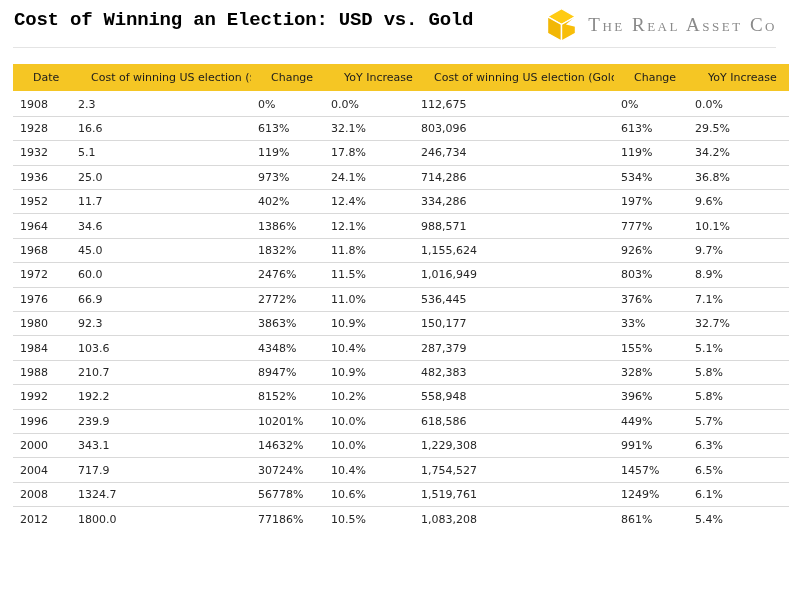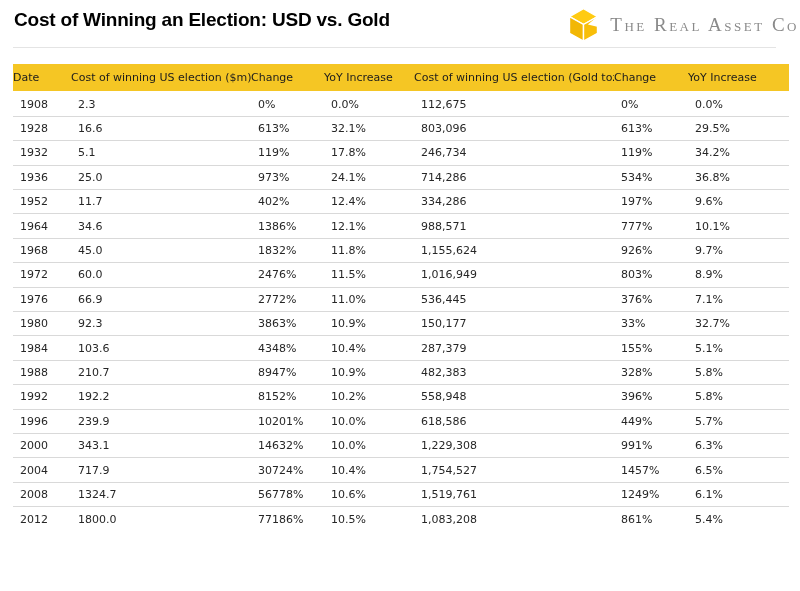--- a/index.html
+++ b/index.html
@@ -2,45 +2,45 @@
 <html style="--header-bg: #F5C624;"><head>
 <meta charset="utf-8">
 <style>
   * { margin:0; padding:0; box-sizing:border-box; }
   html,body { width:800px; height:591px; background:#ffffff; overflow:hidden;
               font-family:"DejaVu Sans","Liberation Sans",sans-serif; }
   .page { position:relative; width:800px; height:591px; background:#fff; }
 
   .page-title {
     position:absolute; left:14px; top:9px;
-    font-family:Liberation Sans, sans-serif;
+    font-family:Liberation Mono, monospace;
     font-size:19px; font-weight:bold; color:#000;
     letter-spacing:-0.2px;
   }
   .title-rule {
     position:absolute; left:13px; top:47px; width:763px; height:1px;
     background:#e4e4e4;
   }
 
   .logo {
-    position:absolute; top:7px; right:1px;
+    position:absolute; top:7px; right:23px;
     display:flex; align-items:center; gap:9px;
   }
   .logo-text {
     font-family:"Liberation Serif","DejaVu Serif",serif;
     font-variant-caps:small-caps;
     font-size:19px; color:#8a8a8a; letter-spacing:2.5px; white-space:nowrap;
   }
 
   .data-table-wrap { position:absolute; left:13px; top:64px; width:776px; }
   table { width:776px; border-collapse:collapse; table-layout:fixed; }
   thead th {
     background:var(--header-bg,#F5C624);
     height:28px; font-size:11px; font-weight:normal; color:#1c1c1c;
-    text-align:left; vertical-align:middle; padding:0 0 0 0;
+    text-align:left; vertical-align:middle; padding:0 0 0 20px;
     border-bottom:2px solid #ffffff; white-space:nowrap; overflow:hidden;
   }
   tbody tr { height:24.4px; }
   tbody td {
     border-top:1px solid #d9d9d9;
     font-size:11px; color:#262626; text-align:left; vertical-align:middle;
     padding:0 0 0 7px; white-space:nowrap; overflow:hidden;
   }
 </style>
 </head>

